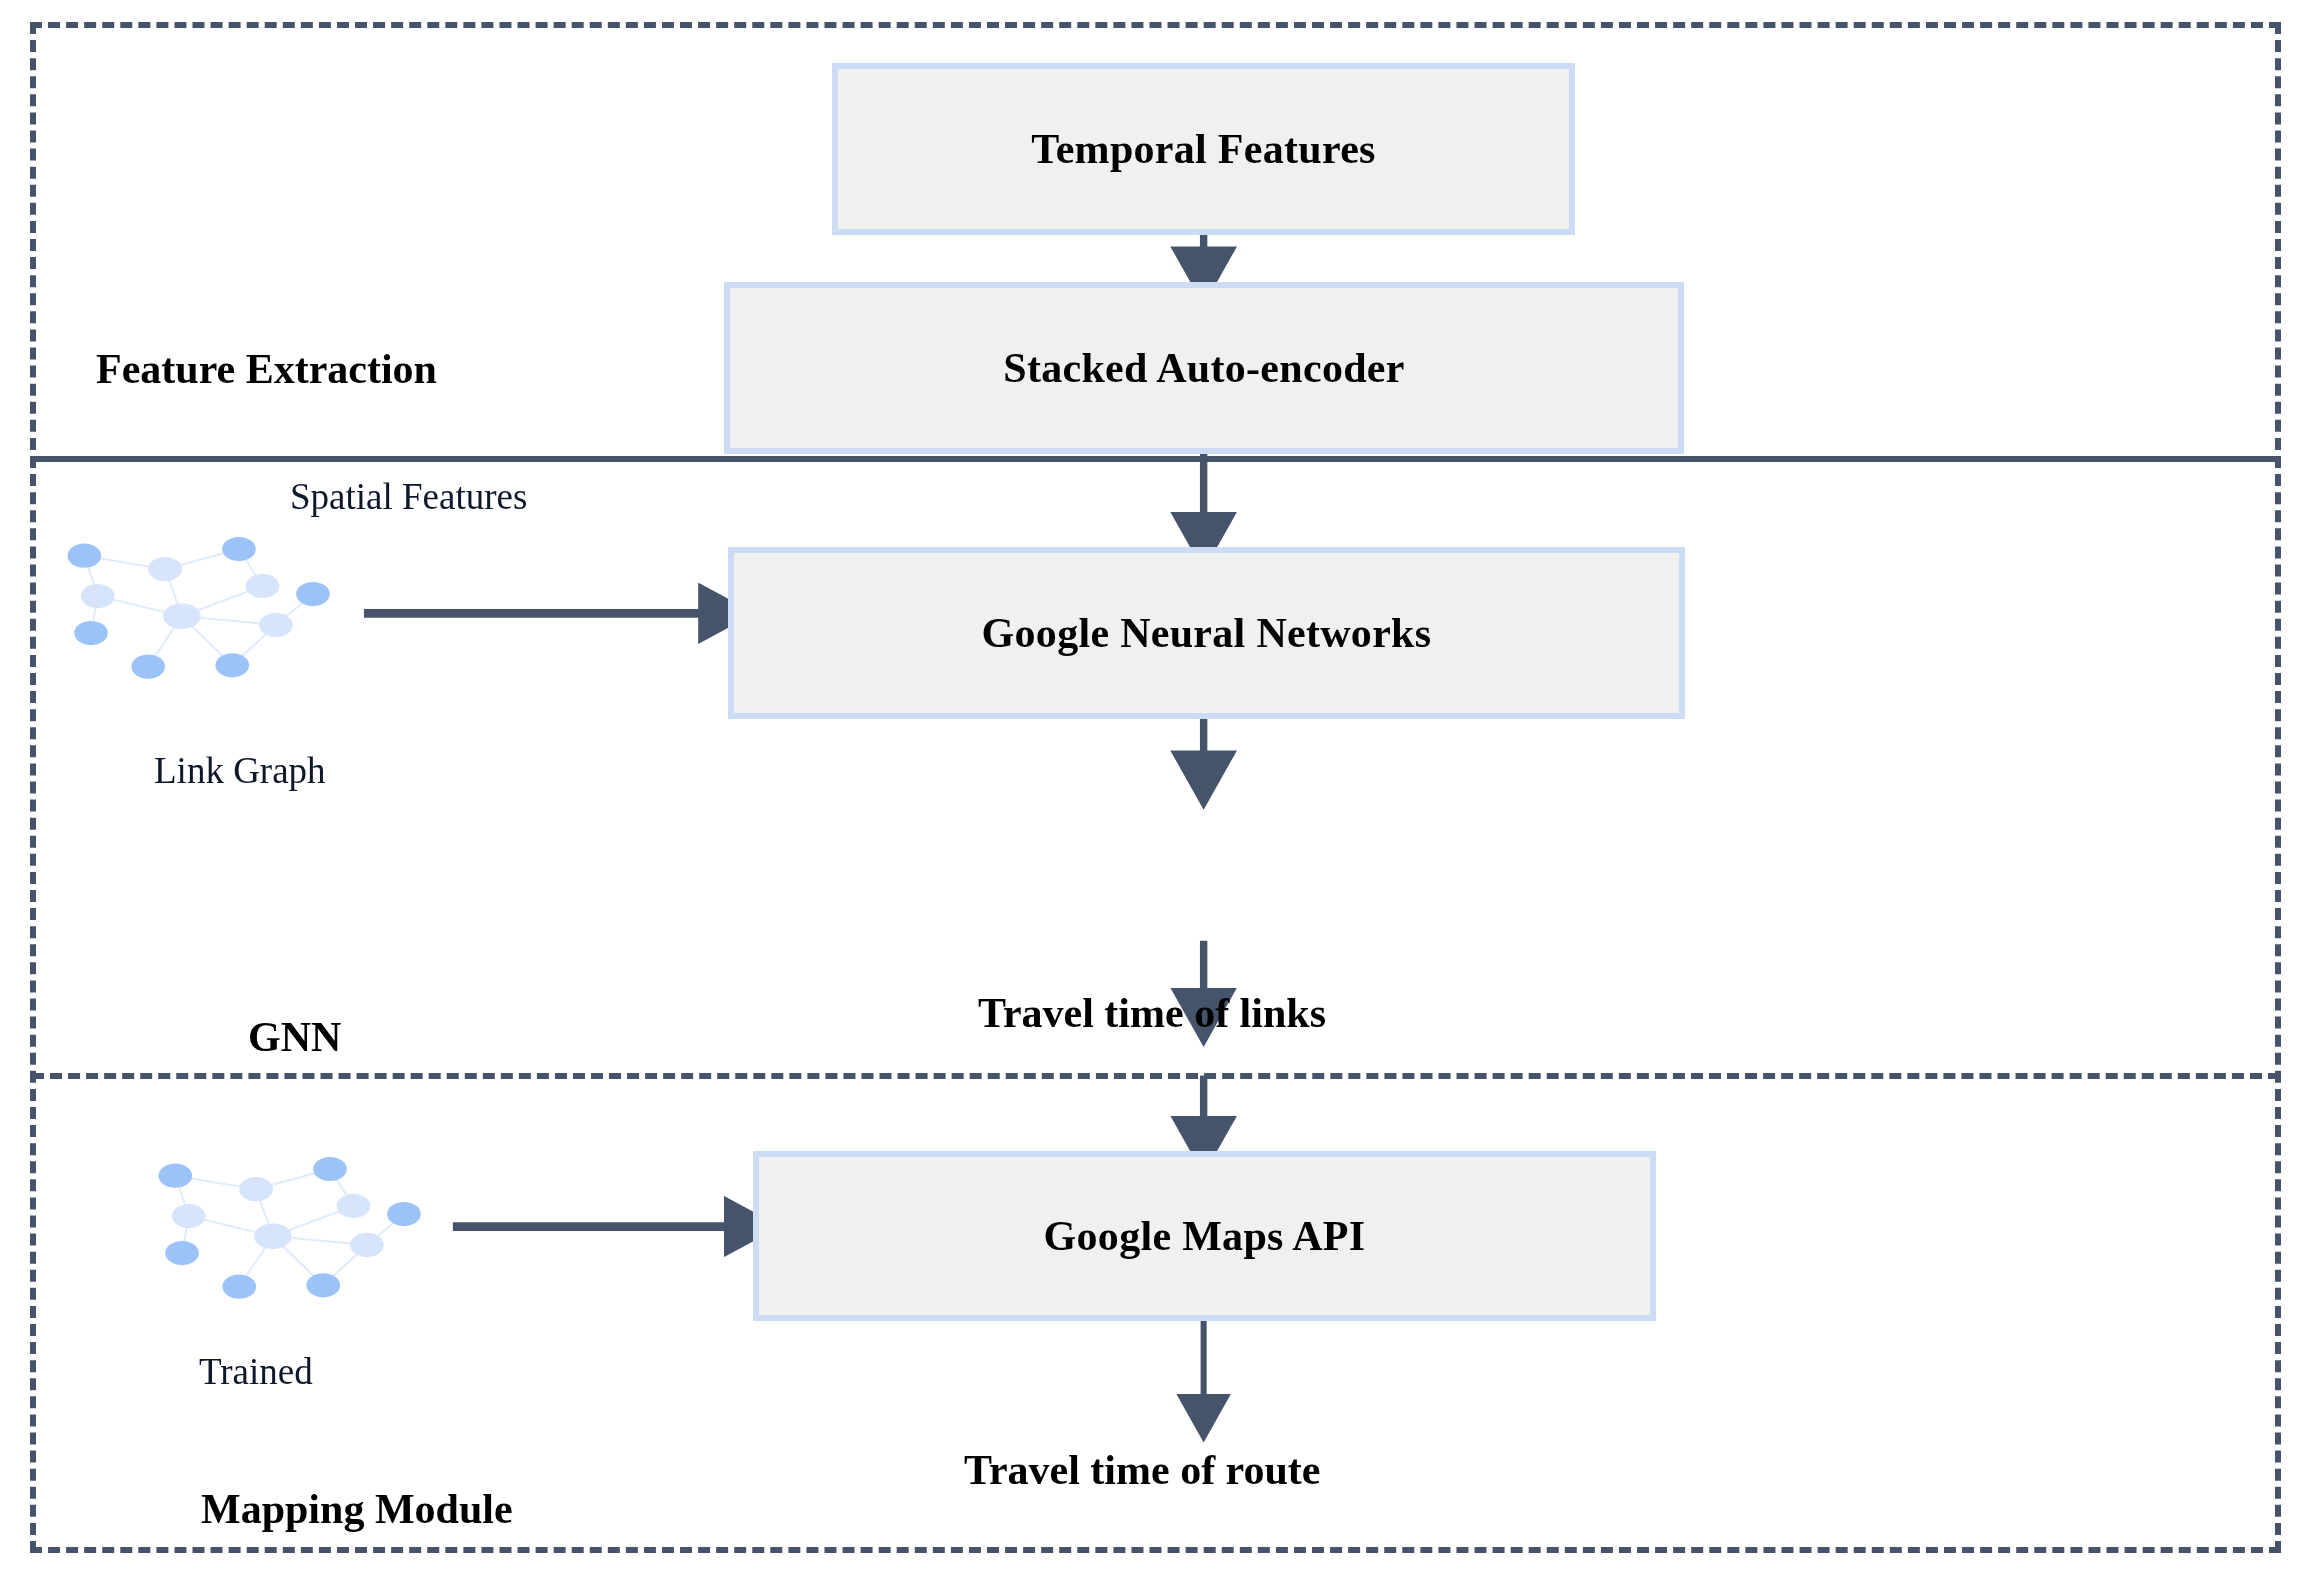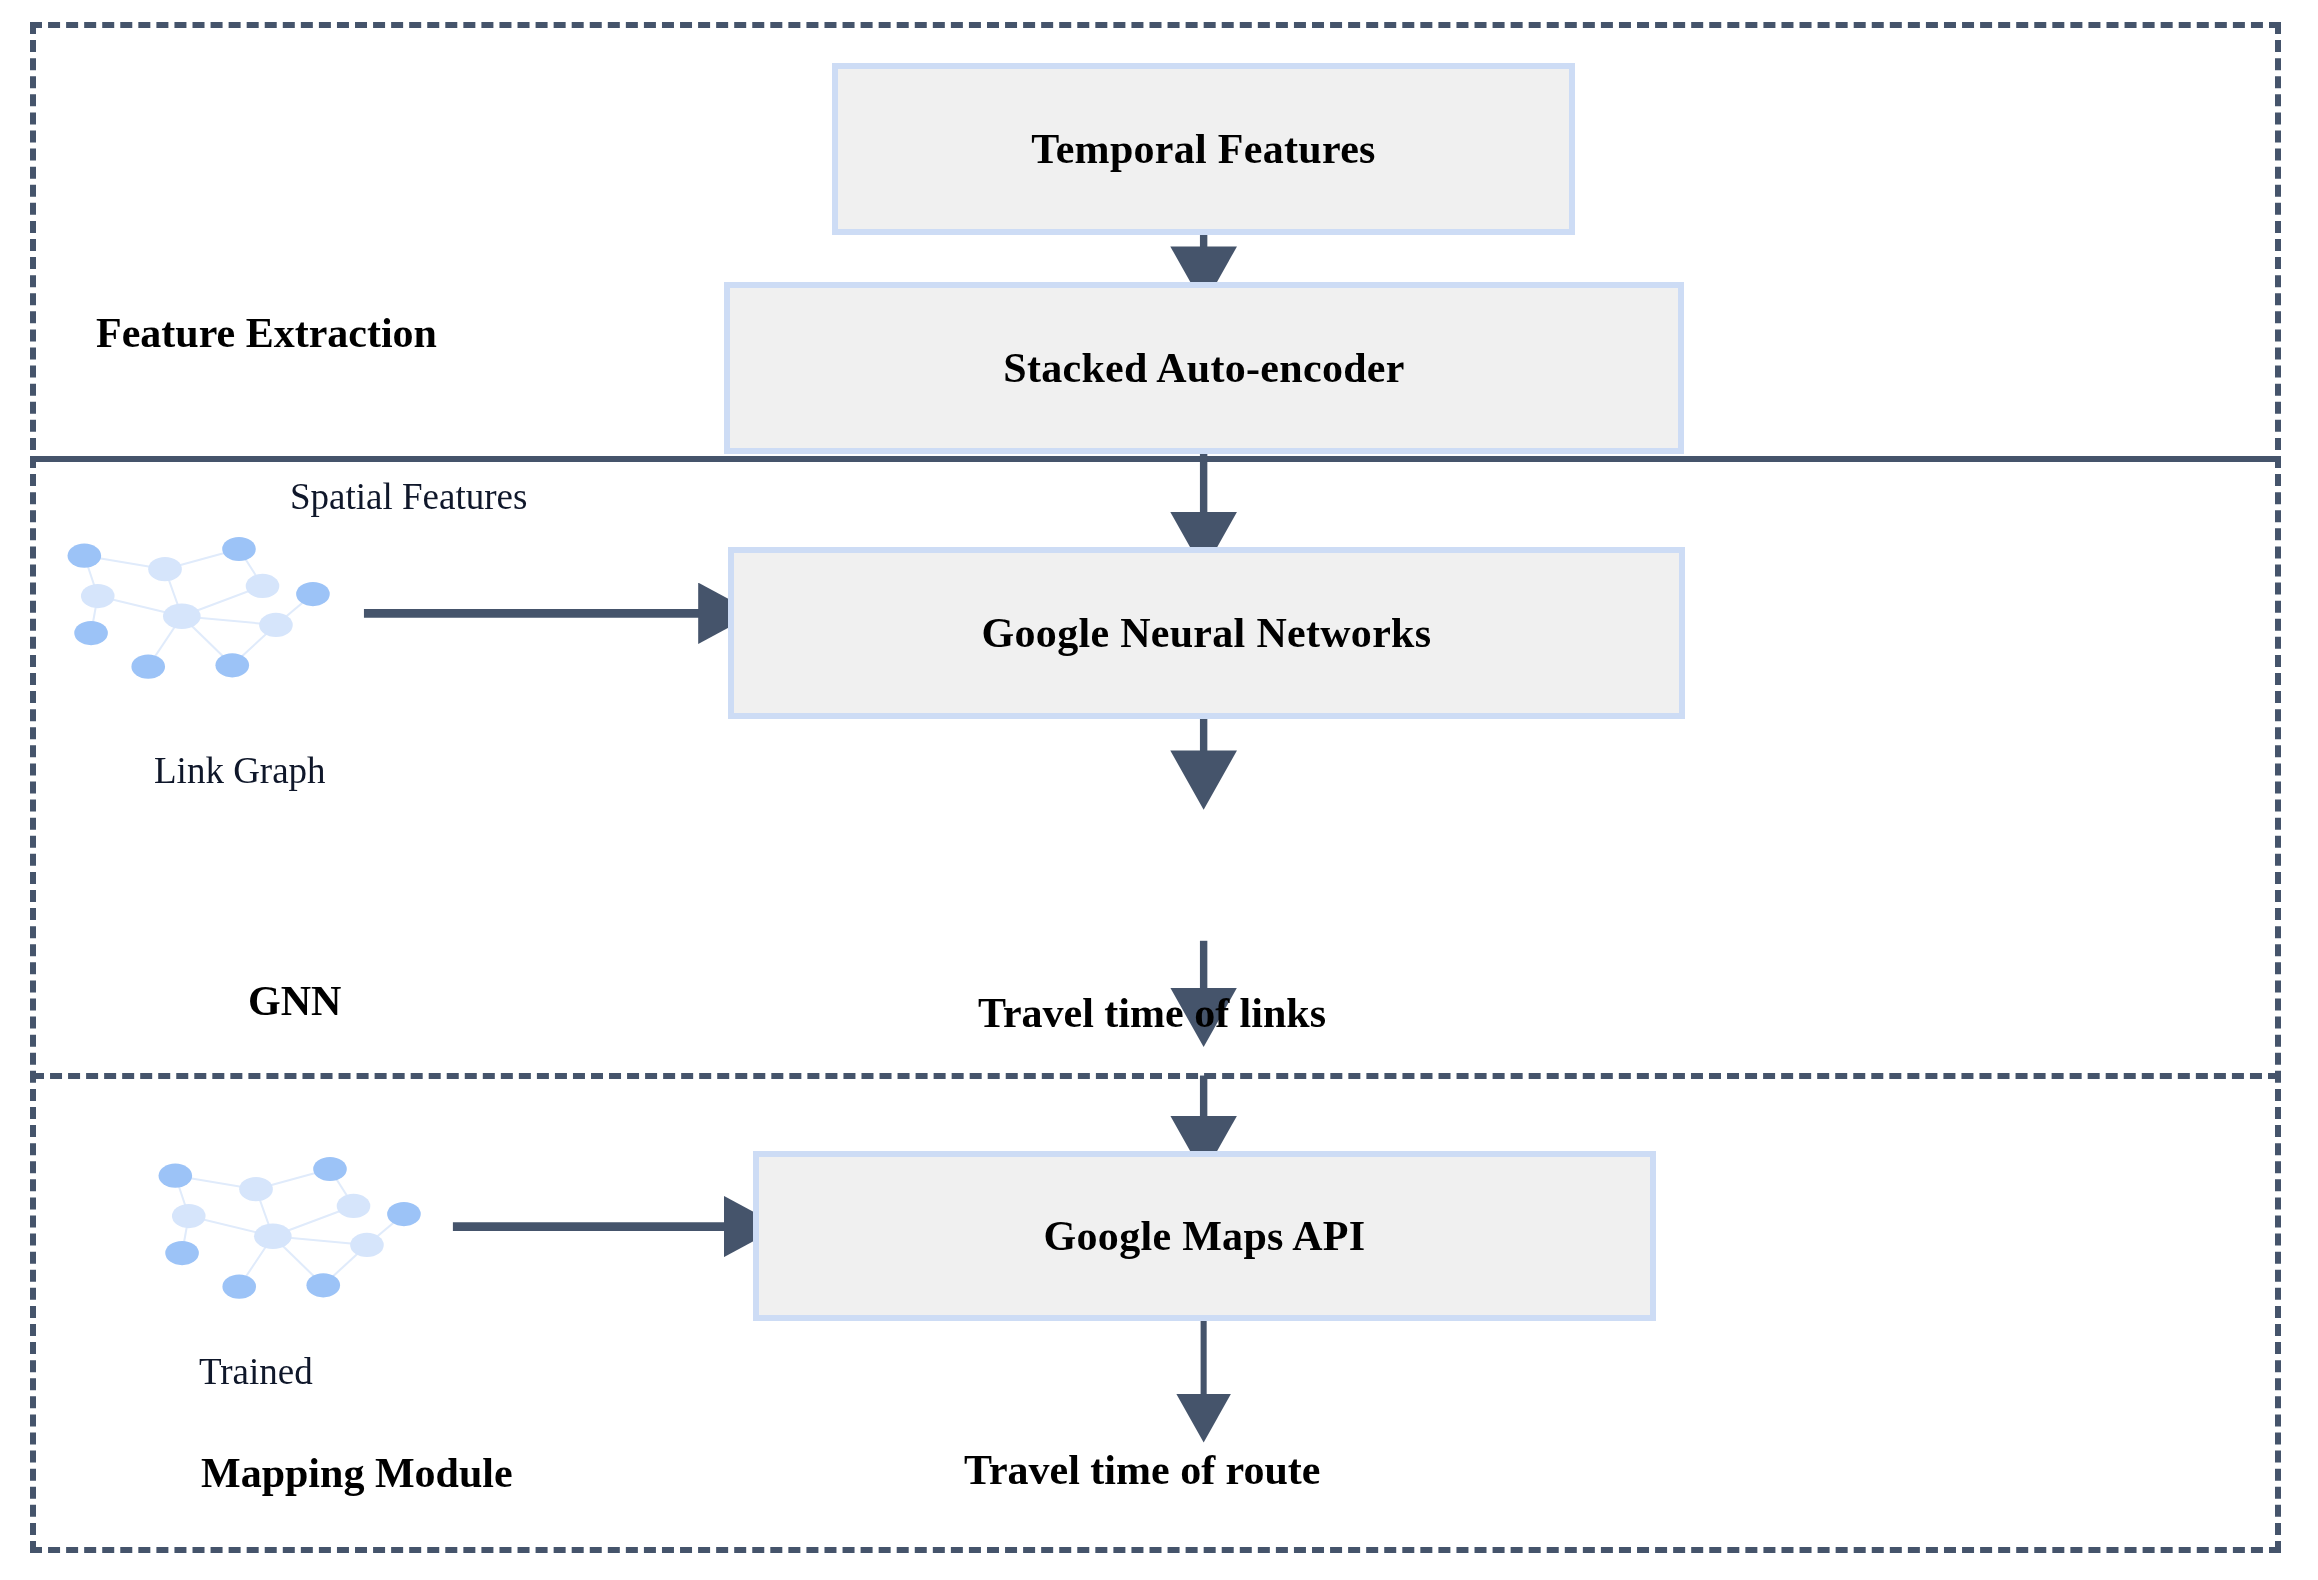--- a/index.html
+++ b/index.html
@@ -67,20 +67,21 @@
   #box-residual     { left: 731px; top: 774px; width: 950px; height: 167px; }
   #box-gmaps        { left: 753px; top: 1139px; width: 903px; height: 170px; }
 
   
   .section-caption {
     position: absolute;
     font-weight: bold;
     font-size: 42px;
     color: #000000;
     white-space: nowrap;
+    margin-top: 36px;
   }
   #caption-feature-extraction { left: 96px; top: 309px; }
   #caption-gnn                { left: 248px; top: 977px; text-align: center; }
   #caption-mapping-module     { left: 201px; top: 1449px; }
 
   
   .plain-label {
     position: absolute;
     font-size: 37px;
     color: #0f172a;

